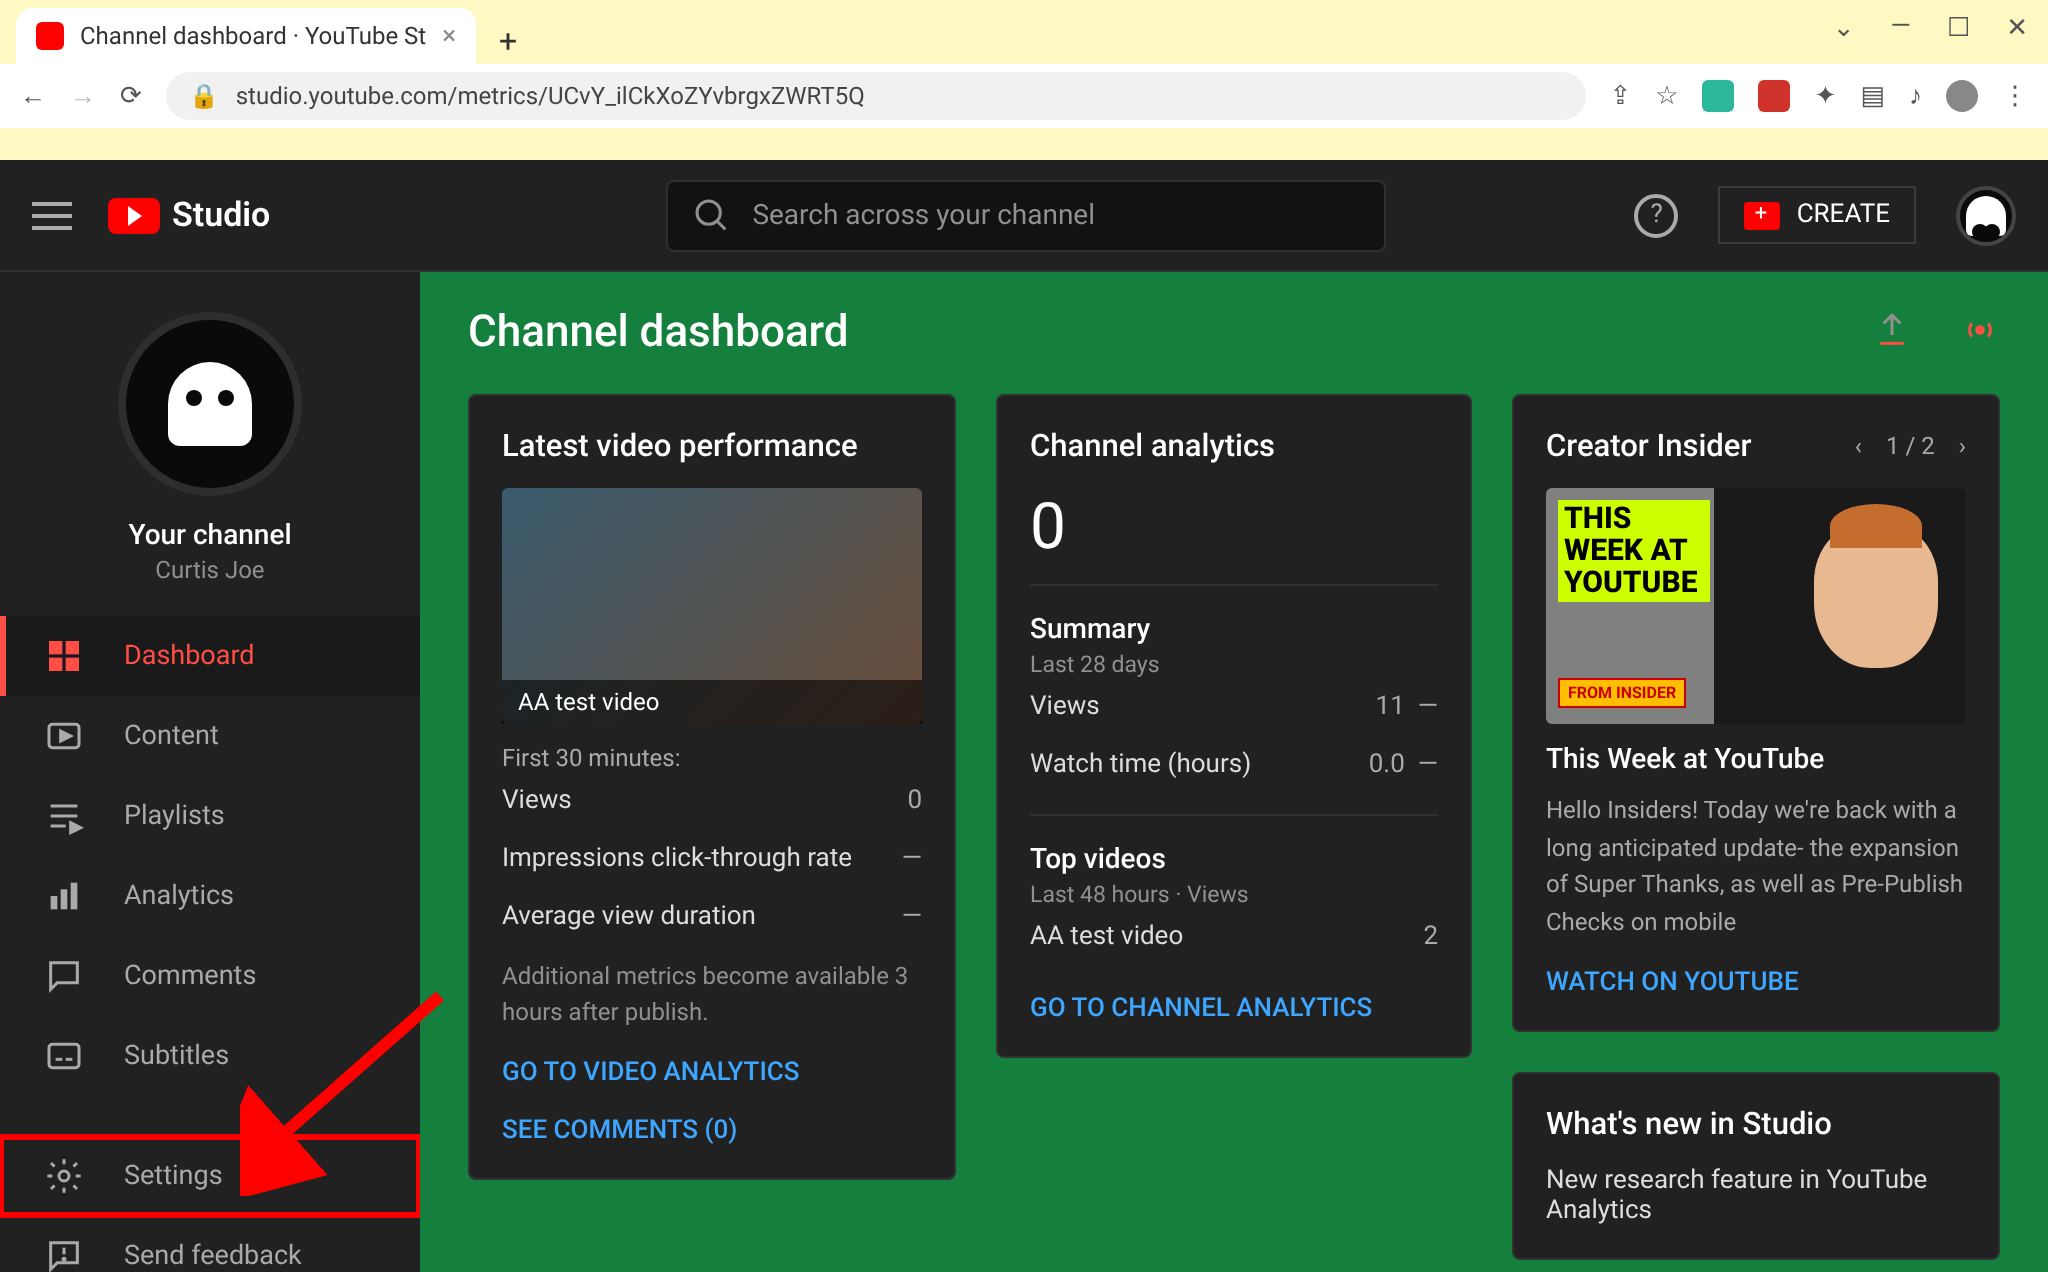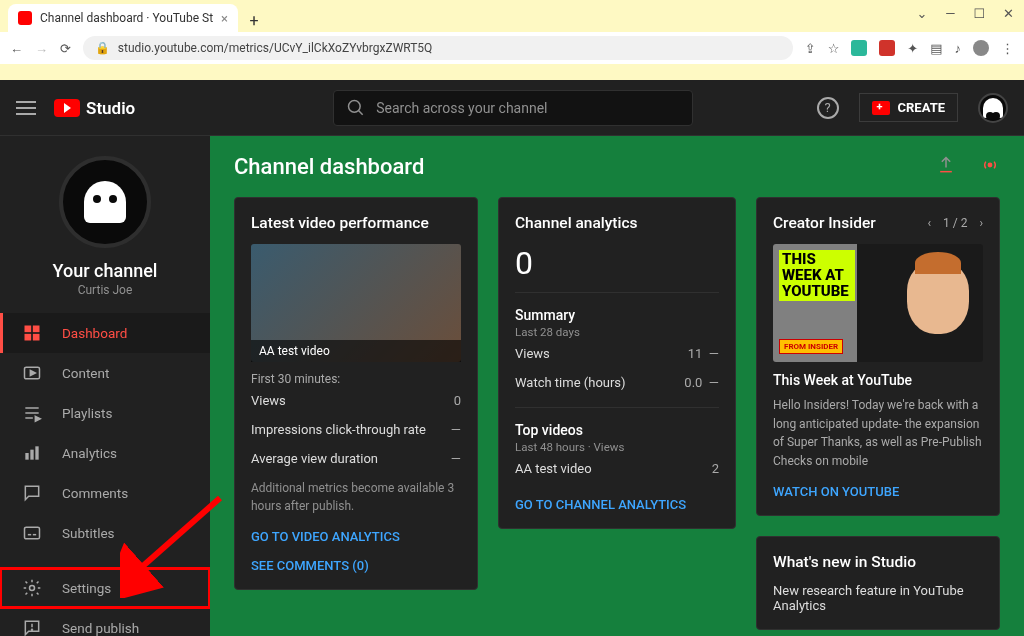--- a/index.html
+++ b/index.html
@@ -23,34 +23,34 @@
 .topbar { height: 56px; background: #212121; display: flex; align-items: center; padding: 0 16px; gap: 18px; border-bottom: 1px solid #303030; }
 .hamburger { width: 20px; height: 14px; display: flex; flex-direction: column; justify-content: space-between; }
 .hamburger span { height: 2px; background: #aaa; }
 .yt-logo { display: flex; align-items: center; gap: 6px; color: #fff; font-weight: 600; font-size: 17px; }
 .yt-play { width: 26px; height: 18px; background: #ff0000; border-radius: 4px; display: flex; align-items: center; justify-content: center; }
 .yt-play::after { content: ''; border-left: 7px solid #fff; border-top: 5px solid transparent; border-bottom: 5px solid transparent; }
 .search { flex: 0 0 360px; margin-left: 180px; height: 36px; background: #121212; border: 1px solid #303030; border-radius: 4px; display: flex; align-items: center; padding: 0 12px; gap: 10px; color: #909090; font-size: 14px; }
 .spacer { flex: 1; }
 .top-actions { display: flex; align-items: center; gap: 20px; }
 .help-icon { width: 22px; height: 22px; border: 2px solid #aaa; border-radius: 50%; display: flex; align-items: center; justify-content: center; color: #aaa; font-size: 13px; }
-.create-btn { display: flex; align-items: center; gap: 8px; padding: 6px 12px; border: 1px solid #3c3c3c; color: #fff; font-size: 13px; font-weight: 700; }
+.create-btn { display: flex; align-items: center; gap: 8px; padding: 6px 12px; border: 1px solid #3c3c3c; color: #fff; font-size: 13px; font-weight: 400; }
 .create-icon { width: 18px; height: 14px; background: #ff0000; border-radius: 2px; position: relative; }
 .create-icon::after { content: '+'; color: #fff; font-size: 11px; position: absolute; top: -1px; left: 5px; }
 .avatar { width: 30px; height: 30px; border-radius: 50%; background: #0a0a0a; border: 2px solid #444; display: flex; align-items: center; justify-content: center; }
 
 
 .layout { display: flex; height: calc(100% - 120px); }
 .sidebar { width: 210px; background: #212121; padding-top: 12px; display: flex; flex-direction: column; }
 .channel-head { display: flex; flex-direction: column; align-items: center; padding: 8px 0 16px; }
 .channel-avatar { width: 92px; height: 92px; border-radius: 50%; background: #0a0a0a; border: 4px solid #2e2e2e; display: flex; align-items: center; justify-content: center; margin-bottom: 12px; }
 .android { width: 42px; height: 42px; background: #fff; border-radius: 21px 21px 6px 6px; position: relative; }
 .android::before, .android::after { content: ''; position: absolute; width: 8px; height: 8px; background: #0a0a0a; border-radius: 50%; top: 14px; }
 .android::before { left: 9px; } .android::after { right: 9px; }
-.channel-label { color: #fff; font-size: 18px; font-weight: 500; }
+.channel-label { color: #fff; font-size: 14px; font-weight: 500; }
 .channel-name { color: #909090; font-size: 12px; margin-top: 2px; }
 .nav { list-style: none; }
 .nav-item { display: flex; align-items: center; gap: 20px; padding: 10px 22px; color: #aaa; font-size: 13.5px; cursor: pointer; }
 .nav-item.active { color: #ff4e45; background: #1a1a1a; border-left: 3px solid #ff4e45; padding-left: 19px; }
 .nav-item.highlighted { outline: 3px solid #ff0000; outline-offset: -2px; }
 .nav-icon { width: 20px; height: 20px; display: flex; align-items: center; justify-content: center; }
 .nav-bottom { margin-top: auto; padding-bottom: 4px; }
 
 
 .main { flex: 1; background: #15803d; padding: 18px 24px; overflow-y: auto; }
@@ -240,21 +240,21 @@
           <span>Settings</span>
         </li>
         <li class="nav-item">
           <span class="nav-icon">
               <svg class="ic" viewBox="0 0 24 24">
                 <path d="M4 4h16v12H8l-4 4z"></path>
                 <line x1="12" y1="7" x2="12" y2="11"></line>
                 <circle cx="12" cy="14" r="0.6" fill="currentColor"></circle>
               </svg>
             </span>
-          <span>Send publish</span>
+          <span>Send feedback</span>
         </li>
       </ul>
     </div>
   </div>
 
   <div class="main">
     <div class="page-head">
       <div class="page-title">Channel dashboard</div>
       <div class="page-actions">
         <span><svg class="ic" viewBox="0 0 24 24">

